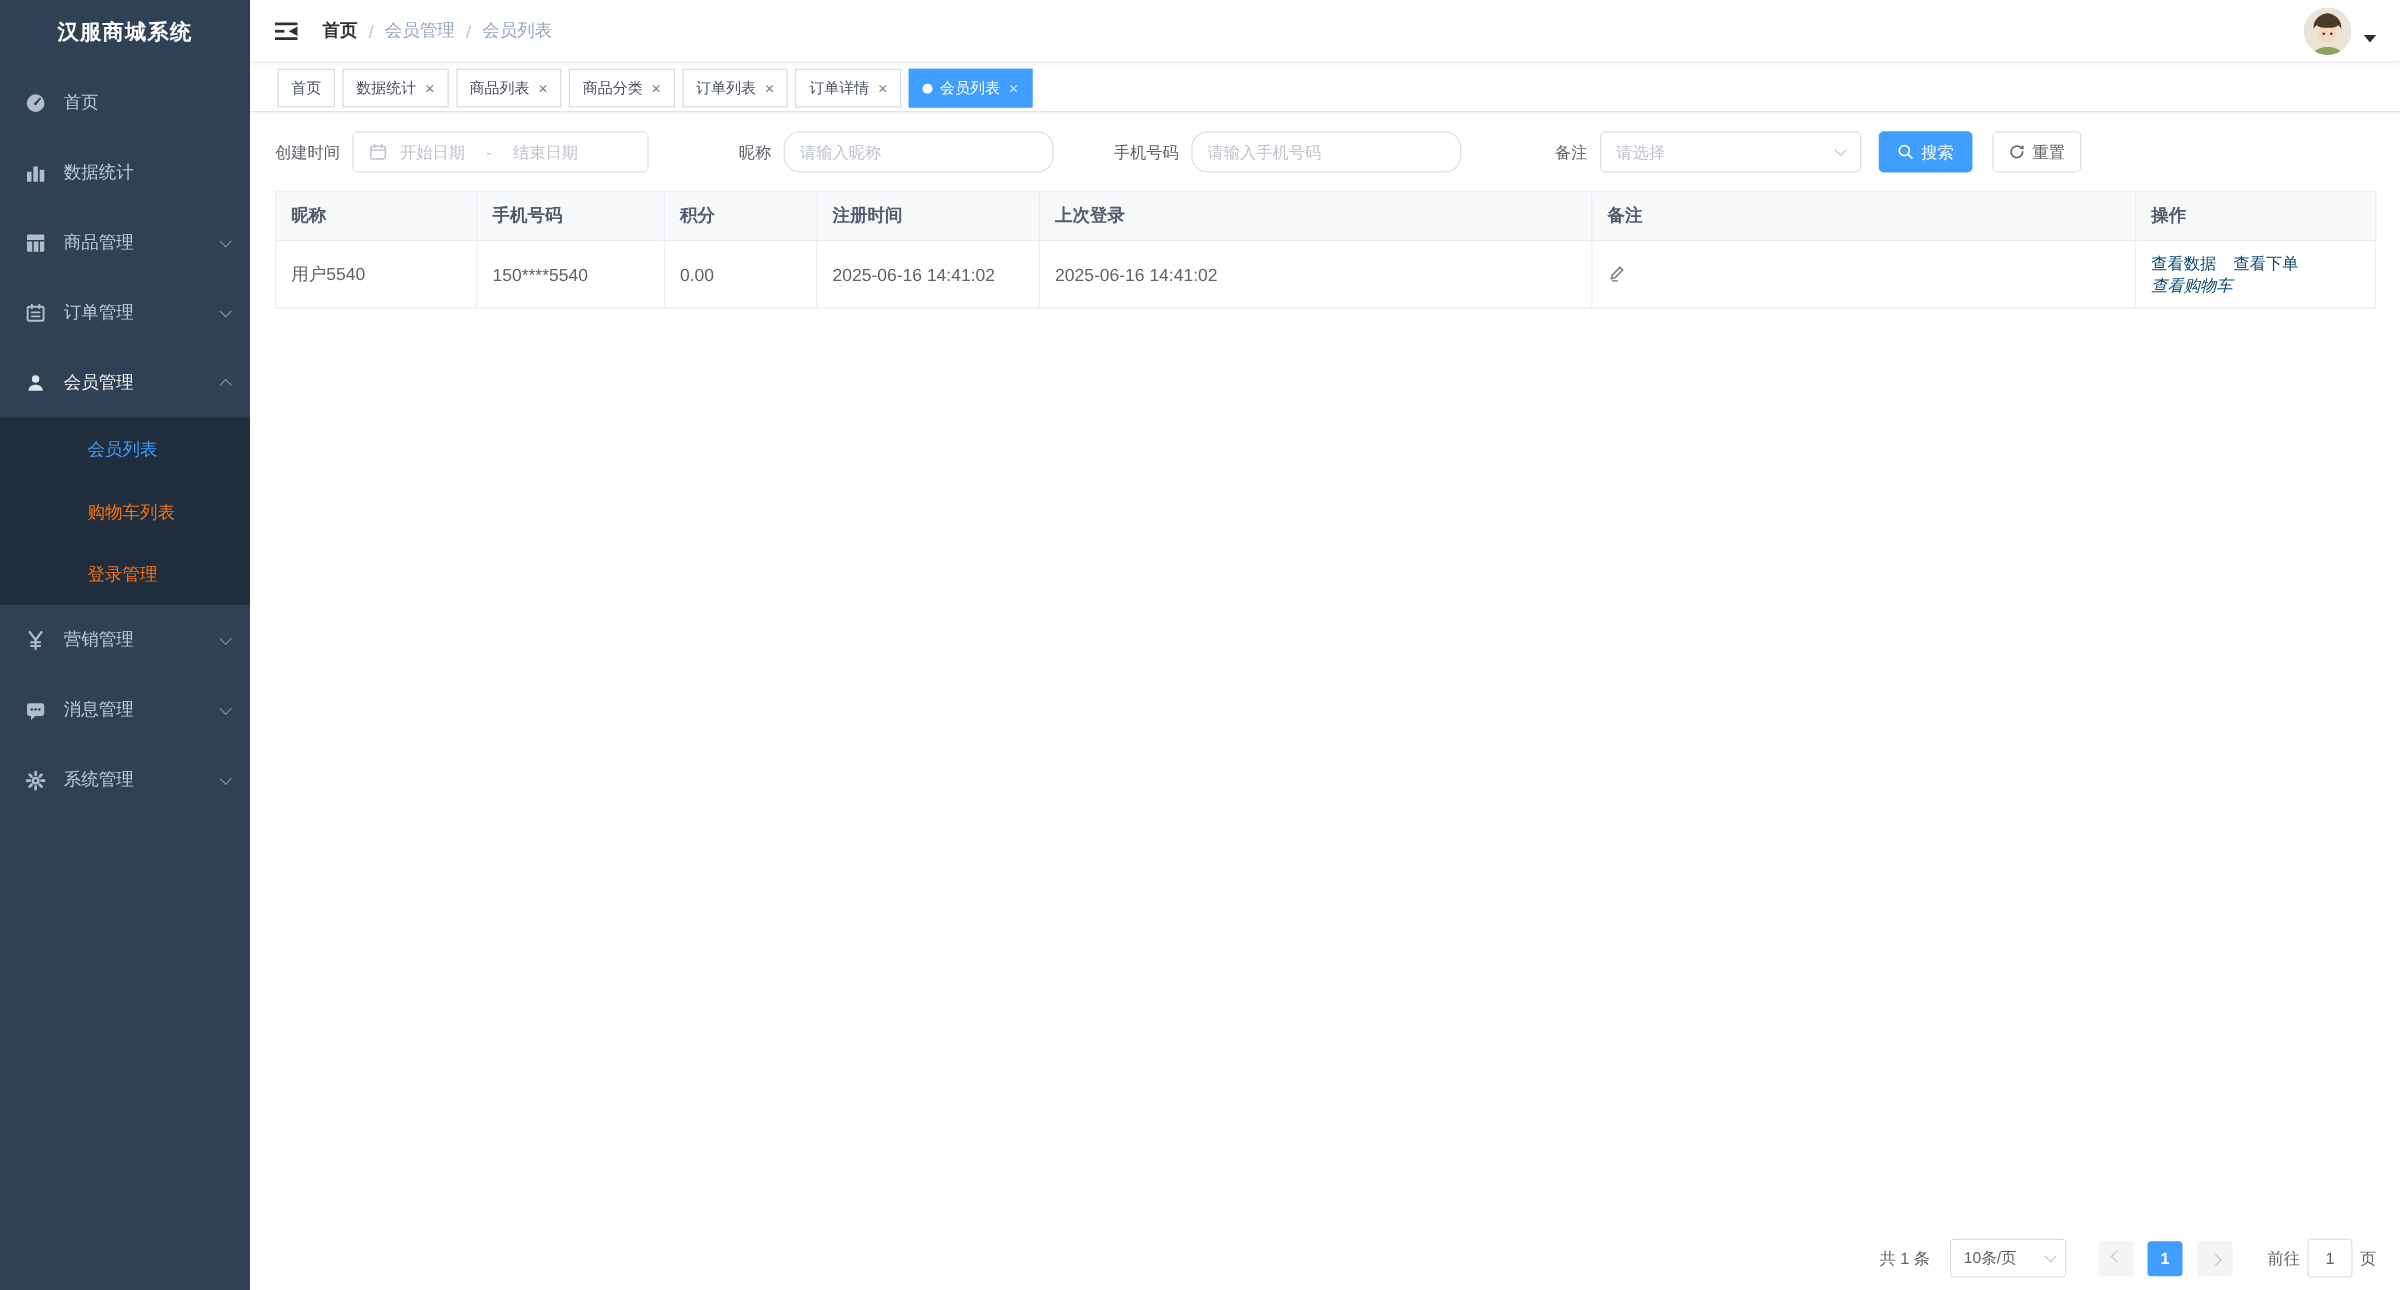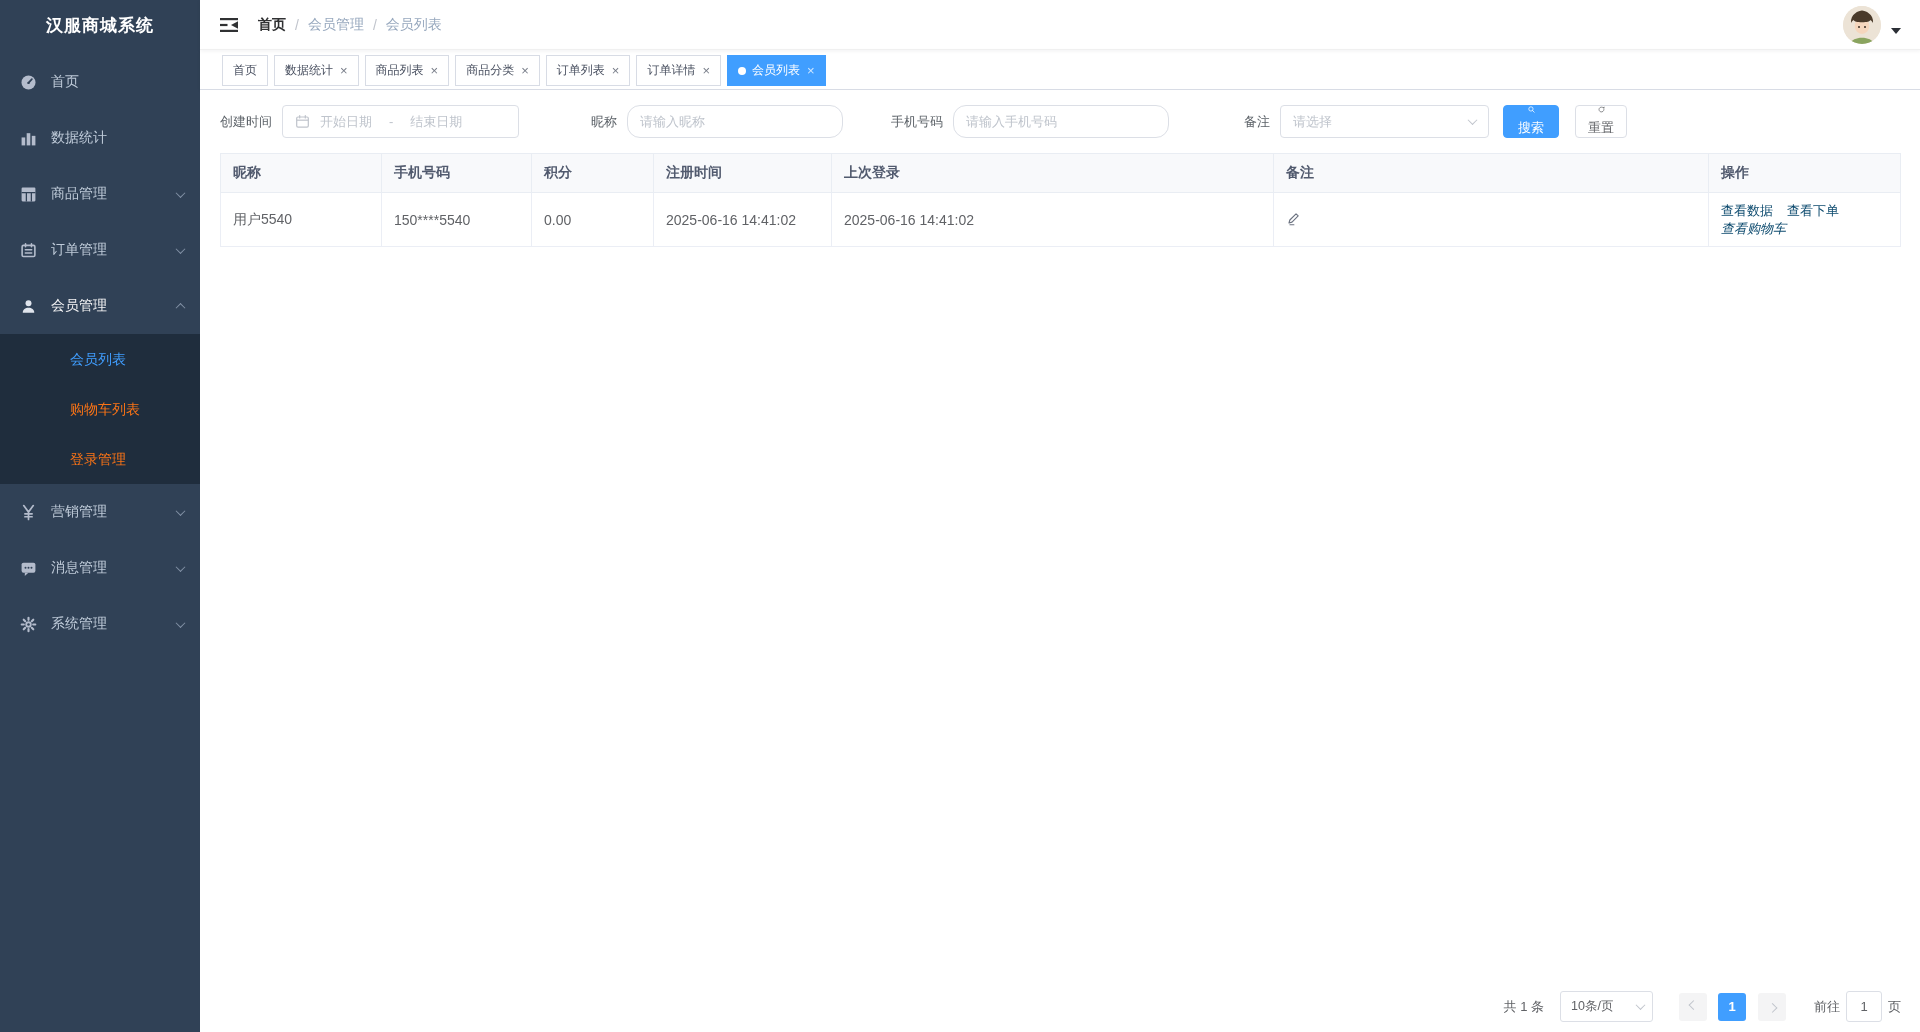--- a/index.html
+++ b/index.html
@@ -60,21 +60,21 @@
   .placeholder { color:#bfc4cc; }
   .date-range { width:237px; justify-content:flex-start; }
   .date-range .cal { margin-right:10px; display:flex; }
   .date-sep { margin:0 17px; color:#bfc4cc; }
   .f-nickname { width:216px; margin-left:0;border-radius:13px; }
   .f-select { width:209px; justify-content:space-between; cursor:pointer; }
   .sel-chev { width:7px; height:7px; border-right:1.4px solid #c0c4cc; border-bottom:1.4px solid #c0c4cc;
               transform:rotate(45deg) translate(-1px,-1px); }
   .gap72 { margin-left:72px; } .gap48 { margin-left:48px; } .gap75 { margin-left:75px; }
   .btn { height:33px; border-radius:4px; font-size:13px; display:inline-flex; align-items:center;
-         gap:6px; cursor:pointer; border:1px solid transparent;flex-direction:column; }
+         gap:6px; cursor:pointer; border:1px solid transparent; }
   .btn-search { background:#409eff; border-color:#409eff; color:#fff; padding:0 14px; margin-left:14px; }
   .btn-reset { background:#fff; border-color:#dcdfe6; color:#606266; padding:0 12px; margin-left:16px; }
 
   
   table.grid { width:1680px; margin:15px 20px 0; border-collapse:collapse; table-layout:fixed; }
   .grid th { background:#f8f9fb; border:1px solid #e9edf3; height:39px; text-align:left;
              padding:0 12px; font-size:14px; font-weight:700; color:#515a6e; }
   .grid td { border:1px solid #ebeef5; height:54px; padding:0 12px; font-size:14px; color:#606266;
              background:#fff; }
   .link { color:#0c4a6e; font-size:13px; text-decoration:none; margin-right:10px; cursor:pointer; white-space:nowrap; }

